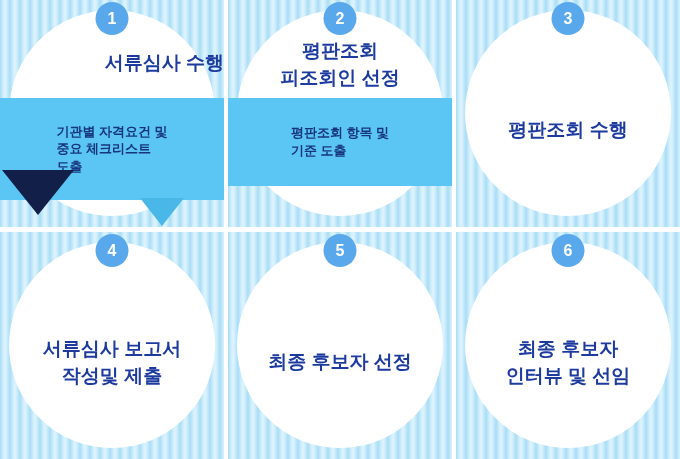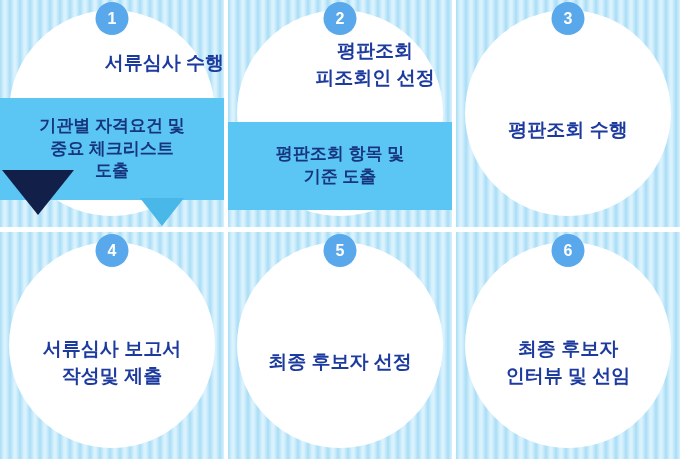--- a/index.html
+++ b/index.html
@@ -63,47 +63,46 @@
     width: 100%;
     text-align: center;
     color: #1d3a9e;
     font-size: 19px;
     font-weight: bold;
     line-height: 1.4;
     white-space: pre-line;
     z-index: 2;
   }
   .title-upper-1 { top: 50px; text-align: right; }
-  .title-upper-2 { top: 38px; margin-left: 35px; }
+  .title-upper-2 { top: 38px; }
   .title-center {
     top: 17px;
     height: 100%;
     display: flex;
     align-items: center;
     justify-content: center;
   }
   .detail-box {
     position: absolute;
     left: 0;
     right: 0;
     top: 98px;
     background: #5bc6f3;
     display: flex;
     align-items: center;
     justify-content: center;
-    text-align: center;
     color: #17357f;
-    font-size: 17px;
+    font-size: 13px;
     font-weight: bold;
     line-height: 1.35;
     white-space: pre-line;
     z-index: 2;
   }
   .detail-box-1 { height: 102px; }
-  .detail-box-2 { height: 88px; margin-top: 24px; }
+  .detail-box-2 { height: 88px; }
   .dark-triangle {
     position: absolute;
     top: 170px;
     left: 2px;
     width: 0;
     height: 0;
     border-left: 36px solid transparent;
     border-right: 36px solid transparent;
     border-top: 45px solid #111f49;
     z-index: 3;

